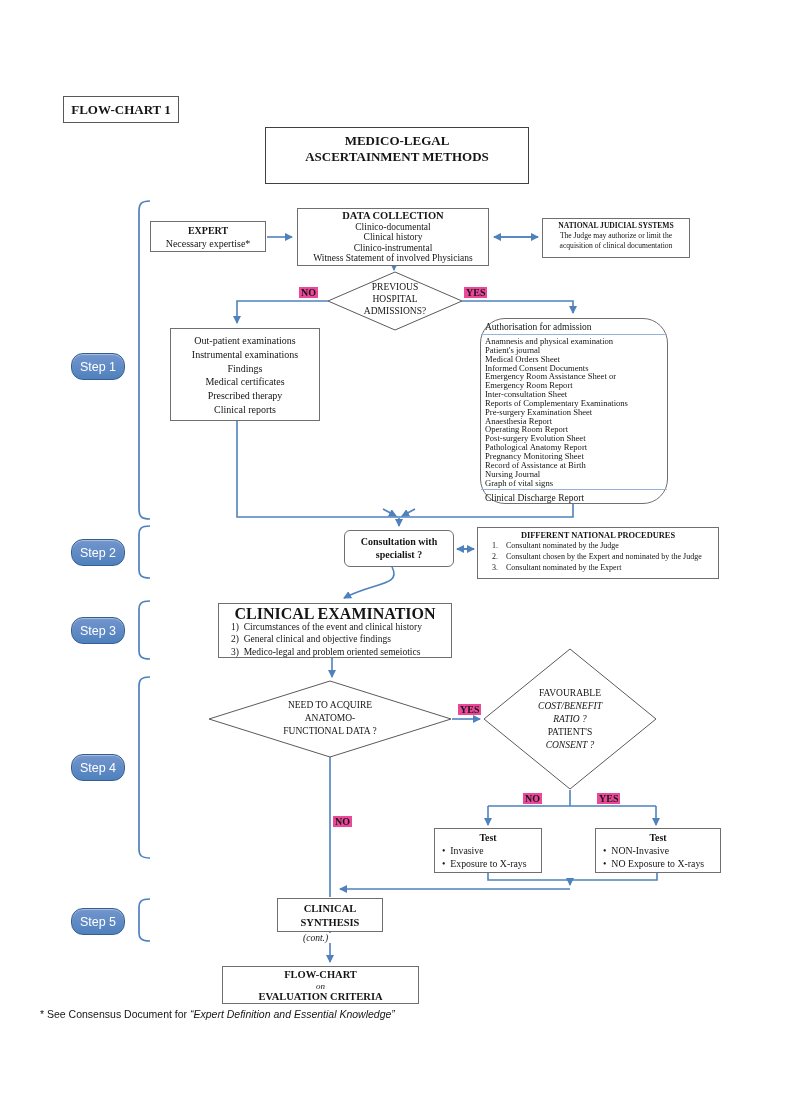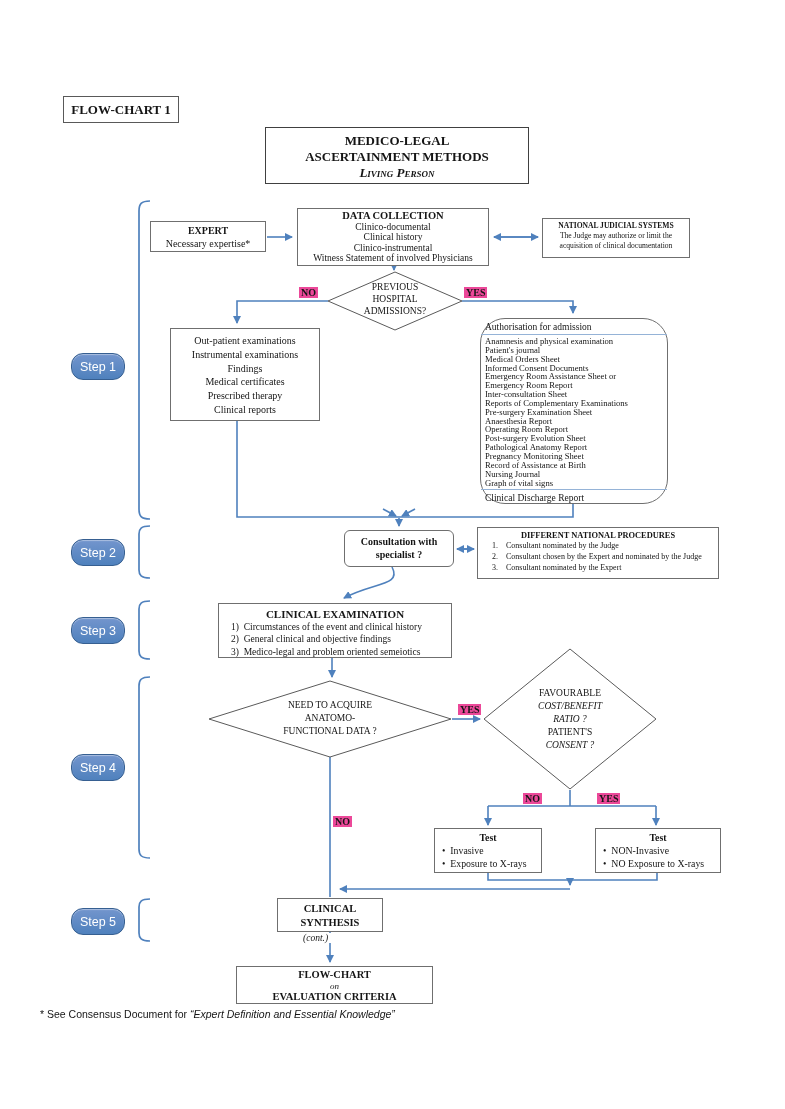--- a/index.html
+++ b/index.html
@@ -35,36 +35,36 @@
   #admission .bd .list-line{font-size:8.6px;line-height:8.85px;white-space:nowrap;}
   #admission .ft{padding:2px 4px;line-height:12px;}
   #consult{left:344px;top:530px;width:110px;height:37px;font-weight:bold;font-size:10px;
            line-height:13px;padding-top:4px;border-radius:6px;}
   #procedures{left:477px;top:527px;width:242px;height:52px;font-size:8px;padding-top:2px;}
   #procedures .ttl{font-weight:bold;font-size:8.4px;line-height:11px;}
   #procedures .plist{counter-reset:p;text-align:left;padding:0 4px 0 10px;}
   #procedures .list-line{counter-increment:p;line-height:10.8px;padding-left:18px;text-indent:-14px;}
   #procedures .list-line::before{content:counter(p) ".\2002\2002";}
   #exam{left:218px;top:603px;width:234px;height:55px;font-size:9.5px;padding-top:3px;}
-  #exam .ttl{font-weight:bold;font-size:11px;line-height:14px;}
+  #exam .ttl{font-weight:bold;font-size:16px;line-height:14px;}
   #exam .elist{counter-reset:c;text-align:left;padding:0 2px 0 8px;}
   #exam .list-line{counter-increment:c;line-height:12.3px;padding-left:20px;text-indent:-16px;}
   #exam .list-line::before{content:counter(c) ")\2002";}
   .testbox .ttl{font-weight:bold;font-size:9.8px;line-height:13px;}
   .testbox{font-size:9.8px;padding-top:2px;}
   .testbox .tlist{text-align:left;padding-left:7px;}
   .testbox .list-line{line-height:13px;}
   .testbox .list-line::before{content:"\2022\2002";}
   #test-inv{left:434px;top:828px;width:108px;height:45px;}
   #test-non{left:595px;top:828px;width:126px;height:45px;}
   #synthesis{left:277px;top:898px;width:106px;height:34px;font-weight:bold;font-size:10.5px;
              line-height:14px;padding-top:3px;}
   #contlbl{position:absolute;left:300px;top:933px;z-index:3;font-style:italic;font-size:9.5px;
            background:#fff;padding:0 3px;}
-  #evaluation{left:236px;top:966px;width:197px;height:38px;font-size:10.5px;padding-top:2px;}
+  #evaluation{left:222px;top:966px;width:197px;height:38px;font-size:10.5px;padding-top:2px;}
   #evaluation .l1,#evaluation .l3{font-weight:bold;line-height:12px;}
   #evaluation .l2{font-style:italic;font-size:9px;line-height:10px;}
   #footnote{position:absolute;left:40px;top:1008px;z-index:2;
             font-family:"Liberation Sans","DejaVu Sans",sans-serif;font-size:10.5px;}
   
   #d1text{left:340px;top:281px;width:110px;}
   #d2text{left:245px;top:699px;width:170px;line-height:13px;}
   #d3text{left:505px;top:687px;width:130px;line-height:13px;}
 </style>
 </head>
@@ -132,21 +132,20 @@
     </g>
   </svg>
 
   <div class="box" id="flowchart1">
     <span>FLOW-CHART 1</span>
   </div>
 
   <div class="box" id="titlebox">
     <div class="bold">MEDICO-LEGAL</div>
     <div class="bold">ASCERTAINMENT METHODS</div>
-    <div class="bold it sc">Living Person</div>
   </div>
 
   <div class="pill" style="left:71px;top:353px;">
       <span>Step 1</span>
     </div>
   <div class="pill" style="left:71px;top:539px;">
       <span>Step 2</span>
     </div>
   <div class="pill" style="left:71px;top:617px;">
       <span>Step 3</span>

